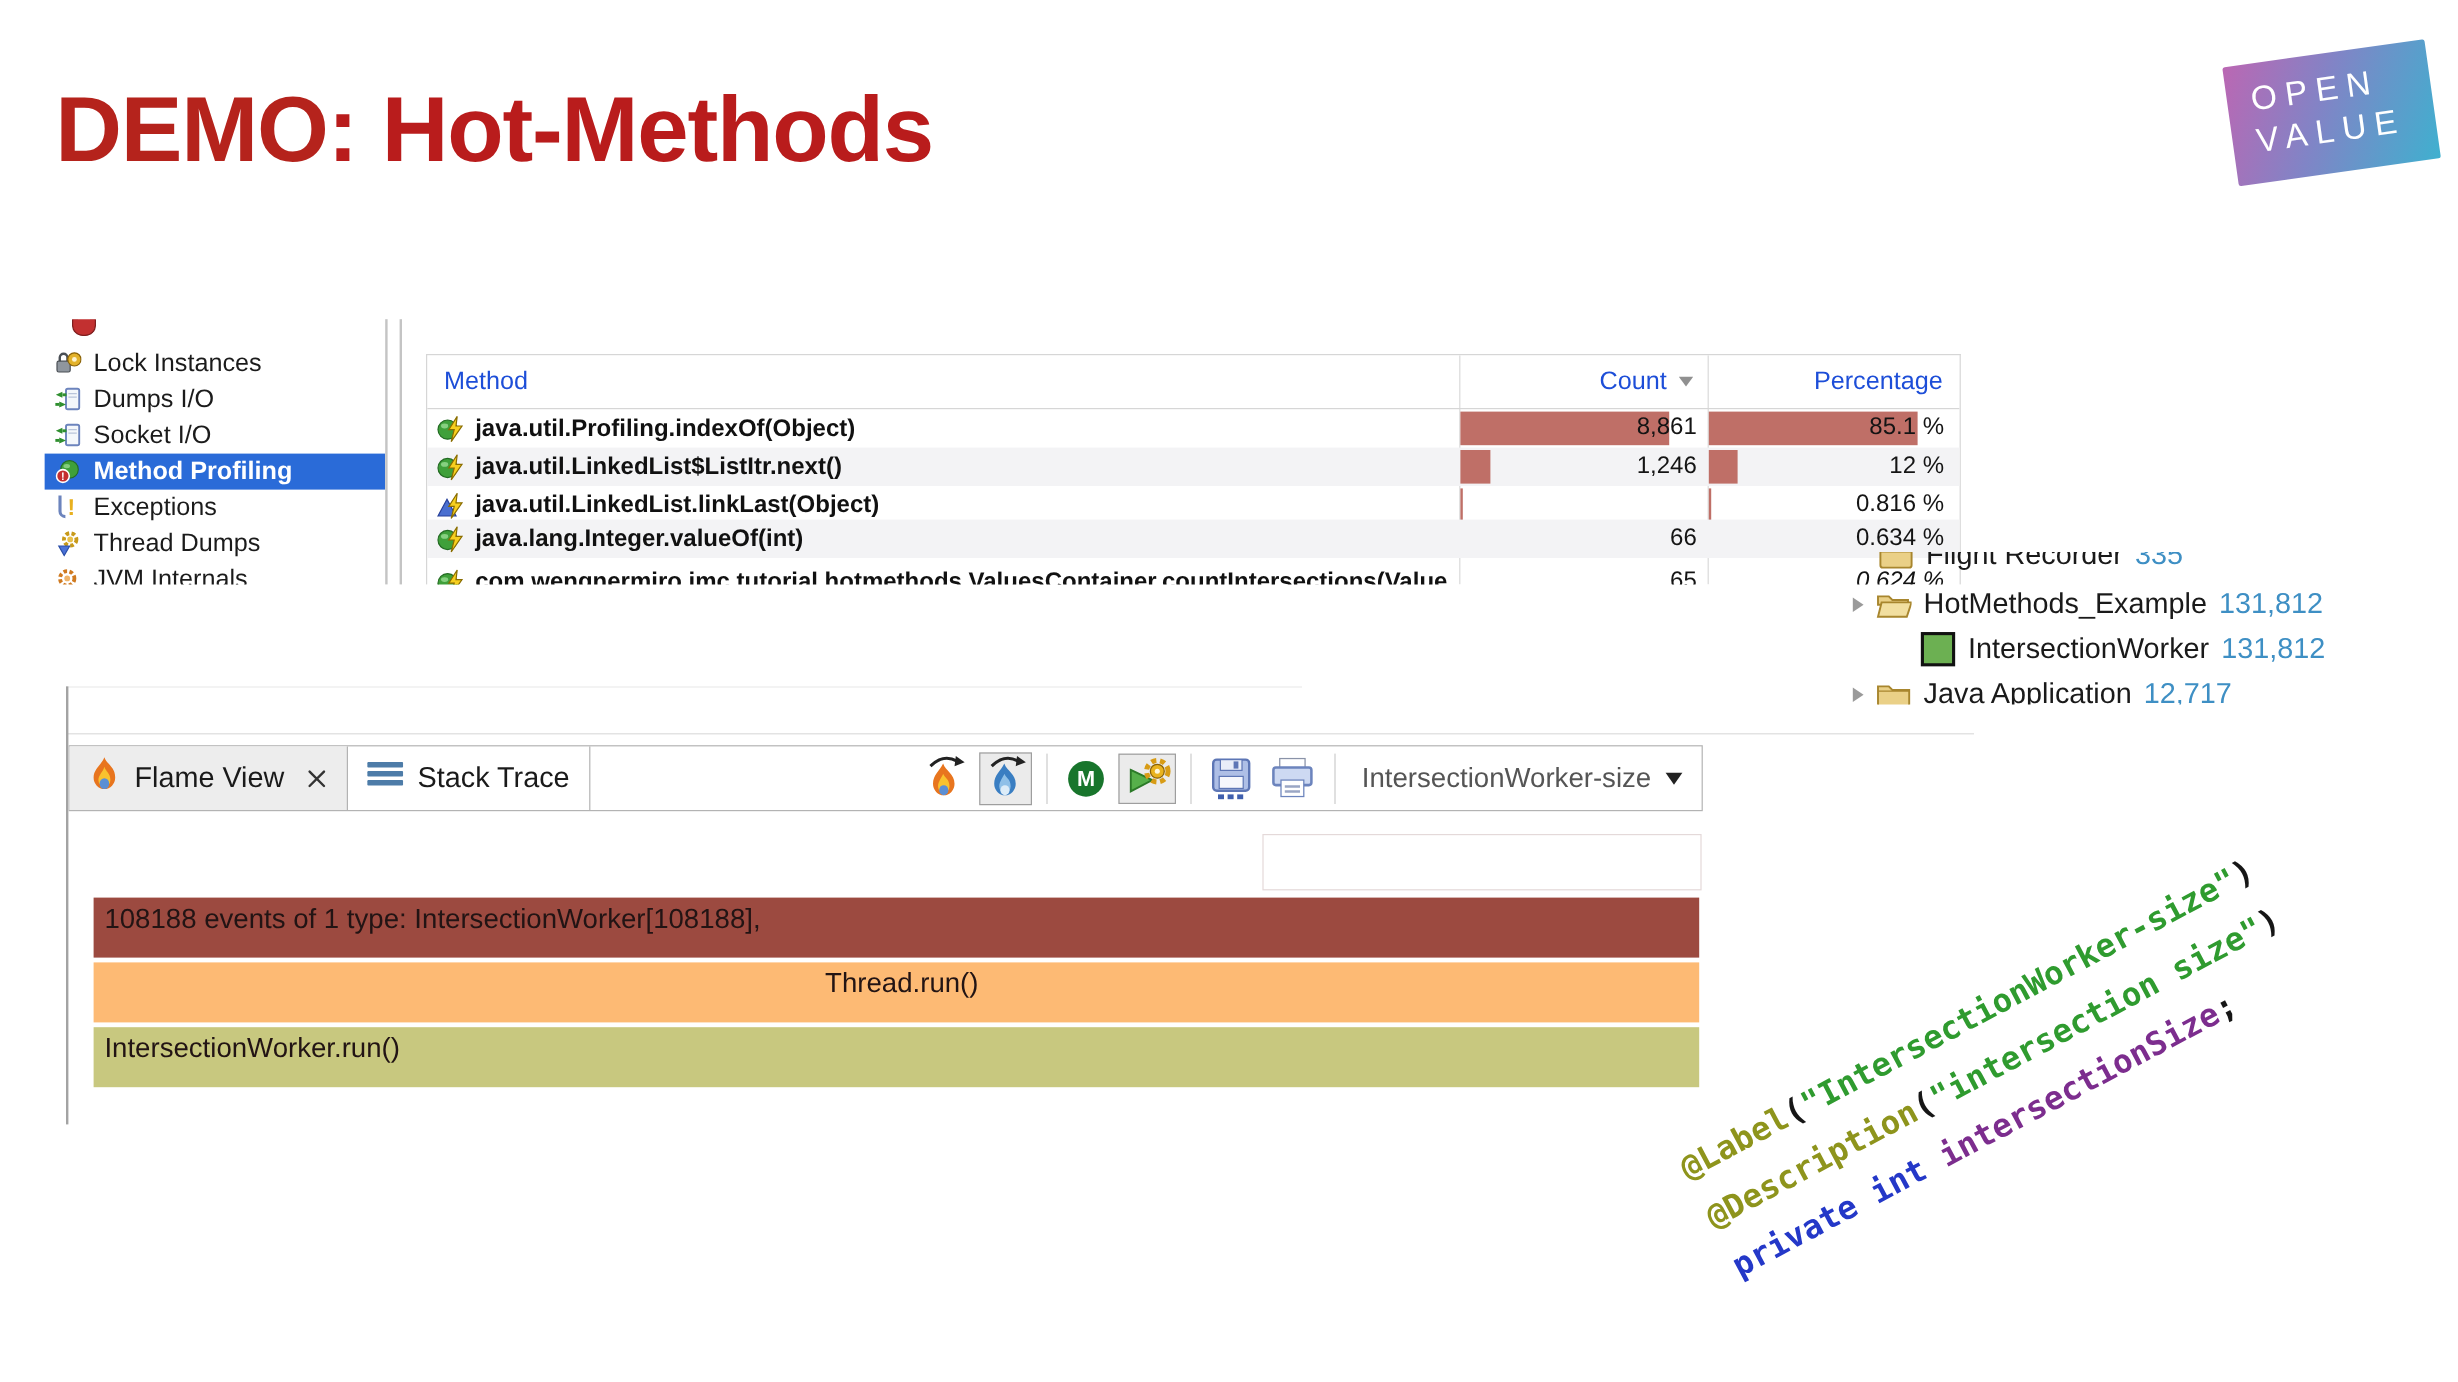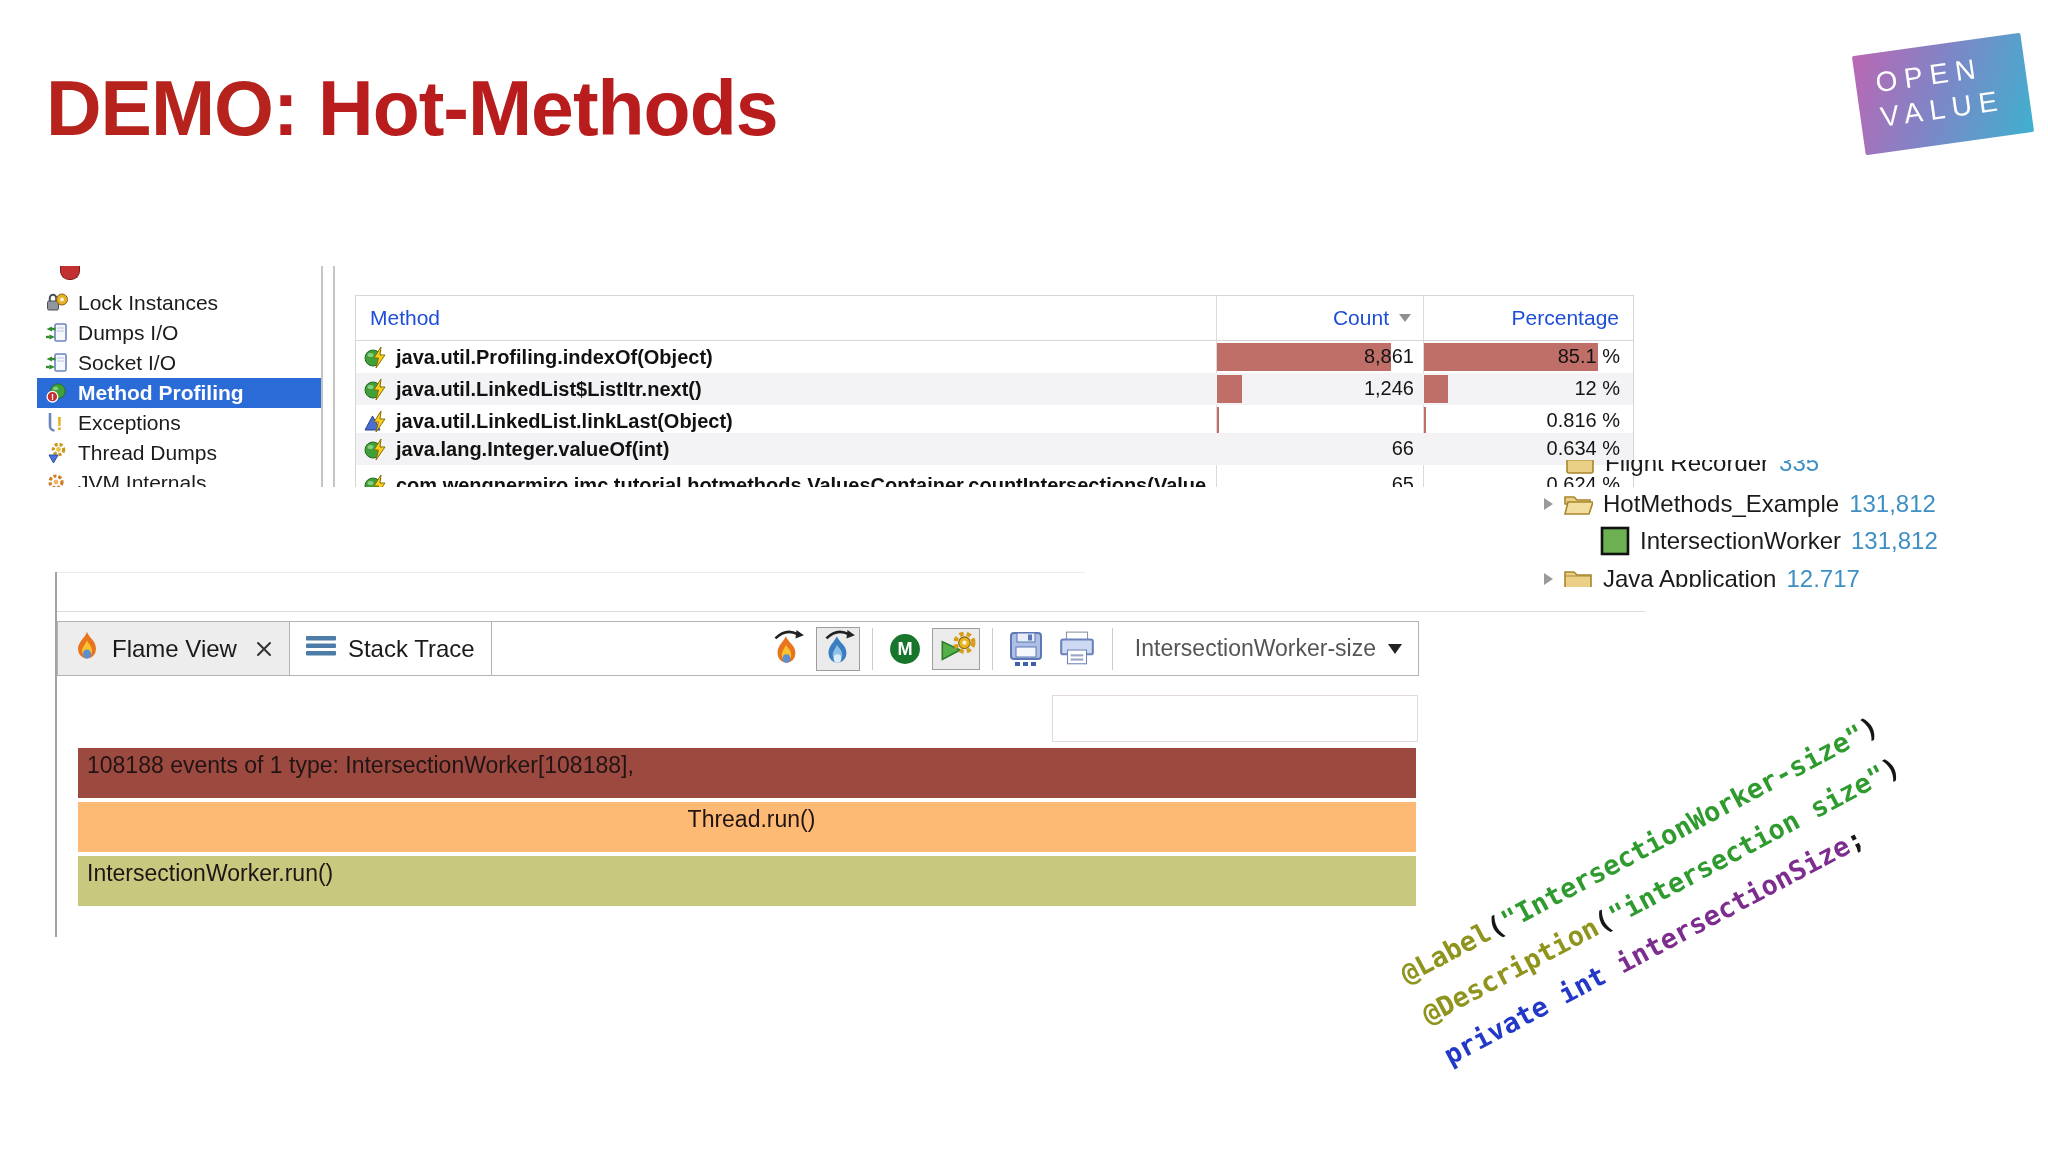--- a/index.html
+++ b/index.html
@@ -252,21 +252,21 @@
           <span style="display: inline-flex;">
             <svg width="24" height="23" viewBox="0 0 24 23">
               <circle cx="9" cy="12" r="8" fill="#3fa03a" stroke="#236b23"></circle>
               <ellipse cx="6.5" cy="9" rx="3" ry="2" fill="#93d88d" opacity=".85"></ellipse>
               <polygon points="17,1 10,12 14.5,12 12,22 21,9 16,9" fill="#f7cf1f" stroke="#8a6d00" stroke-width="1"></polygon>
             </svg>
           </span>
           <span>com.wengnermiro.jmc.tutorial.hotmethods.ValuesContainer.countIntersections(Value</span>
         </div>
         <div class="num" style="right: 219px;">65</div>
-        <div class="num" style="right: 13px;">0.624 %</div>
+        <div class="num" style="right: 13px; font-style: italic;">0.624 %</div>
       </div>
     </div>
   <div class="thead">
     <span class="th-method">Method</span>
     <span class="th-count">
       <span>Count</span>
       <span class="sort-caret"></span>
     </span>
     <span class="th-pct">Percentage</span>
   </div>

